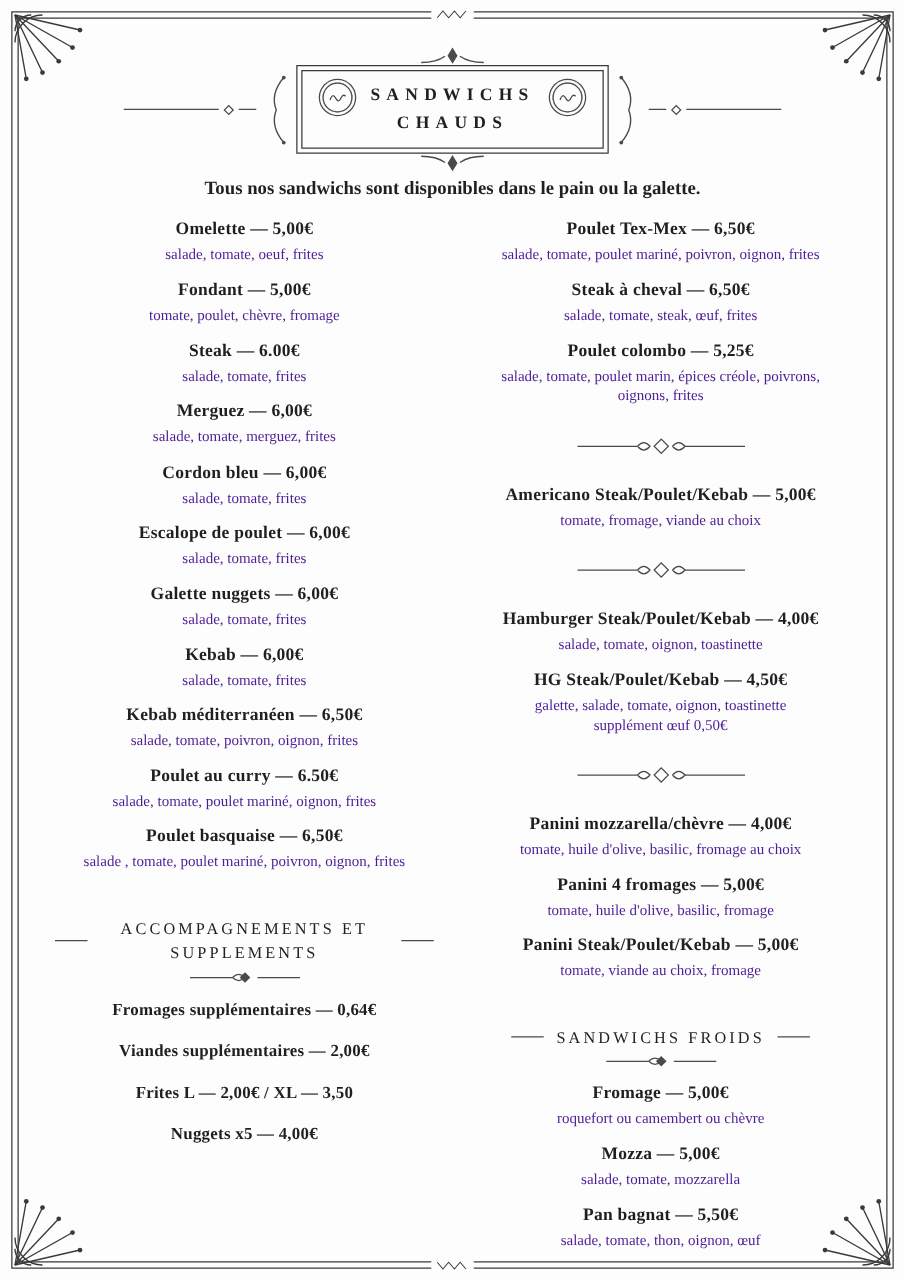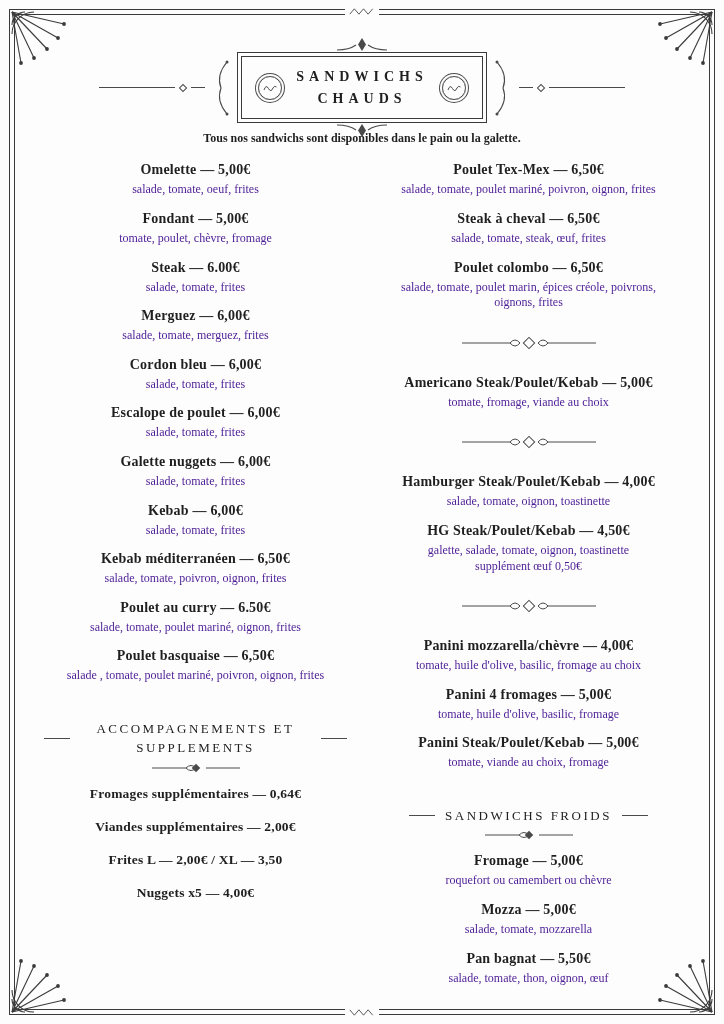--- a/index.html
+++ b/index.html
@@ -25,31 +25,31 @@
   .content { position:absolute; inset:26px 44px; display:flex; flex-direction:column; align-items:center; }
 
   
   .menu-header { margin-top:26px; display:flex; align-items:center; gap:8px; }
   .flourish { display:flex; align-items:center; }
   .fline { height:1px; background:#4a4a4a; width:76px; }
   .fline.short { width:14px; }
   .fdiamond { width:6px; height:6px; border:1px solid #4a4a4a; transform:rotate(45deg); margin:0 5px; flex:none; }
   .brace { flex:none; }
   .title-box { position:relative; border:1px solid var(--line); padding:3px; background:var(--paper); }
-  .title-box-inner { border:1px solid var(--line); padding:9px 16px; display:flex; align-items:center; gap:14px; }
+  .title-box-inner { border:1px solid var(--line); padding:9px 16px; display:flex; align-items:flex-start; gap:14px; }
   .finial { position:absolute; left:50%; }
   .finial.top { top:-16px; transform:translateX(-50%); }
   .finial.bottom { bottom:-16px; transform:translateX(-50%) scaleY(-1); }
   .medallion { width:24px; height:24px; border:1px solid #4a4a4a; border-radius:50%;
                box-shadow:0 0 0 2px var(--paper), 0 0 0 3px #4a4a4a;
                display:flex; align-items:center; justify-content:center; flex:none; }
   .title-lines { text-align:center; }
   .title-line { font-size:14px; font-weight:700; letter-spacing:5px; line-height:1.55; white-space:nowrap; }
 
-  .subtitle { margin-top:8px; font-weight:700; font-size:12px; }
+  .subtitle { margin-top:20px; font-weight:700; font-size:15px; }
 
   
   .columns { display:flex; width:100%; gap:30px; margin-top:16px; }
   .col { flex:1; display:flex; flex-direction:column; align-items:center; text-align:center;gap:12px; }
   .menu-item { margin-bottom:13px; }
   .item-title { font-size:14px; font-weight:700; letter-spacing:.2px; margin-bottom:4px; }
   .item-desc { font-size:12px; line-height:1.3; color:#4c1d95; max-width:282px; margin:0 auto; white-space:pre-line; }
 
   .group-divider { margin:0 0 13px; flex:none; }
 
@@ -312,21 +312,21 @@
               <div class="item-title">Poulet Tex-Mex — 6,50€</div>
               <div class="item-desc">salade, tomate, poulet mariné, poivron, oignon, frites</div>
             </div>
 
             <div class="menu-item">
               <div class="item-title">Steak à cheval — 6,50€</div>
               <div class="item-desc">salade, tomate, steak, œuf, frites</div>
             </div>
 
             <div class="menu-item">
-              <div class="item-title">Poulet colombo — 6,50€</div>
+              <div class="item-title">Poulet colombo — 5,25€</div>
               <div class="item-desc">salade, tomate, poulet marin, épices créole, poivrons, oignons, frites</div>
             </div>
           </div>
 
         <svg class="group-divider" width="150" height="14" viewBox="0 0 150 14">
           <g stroke="#4a4a4a" fill="none" stroke-width="1">
             <line x1="8" y1="7" x2="56" y2="7"></line>
               <line x1="94" y1="7" x2="142" y2="7"></line>
             <path d="M56 7 q5 -6 10 0 q-5 6 -10 0"></path>
               <path d="M84 7 q5 -6 10 0 q-5 6 -10 0"></path>

